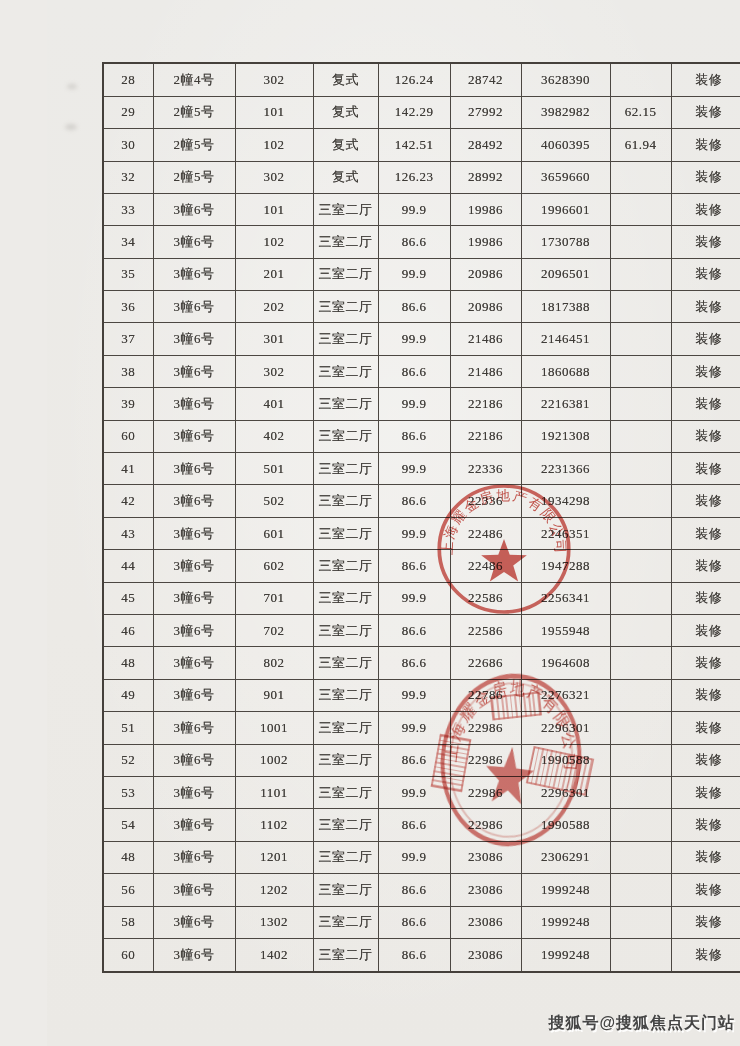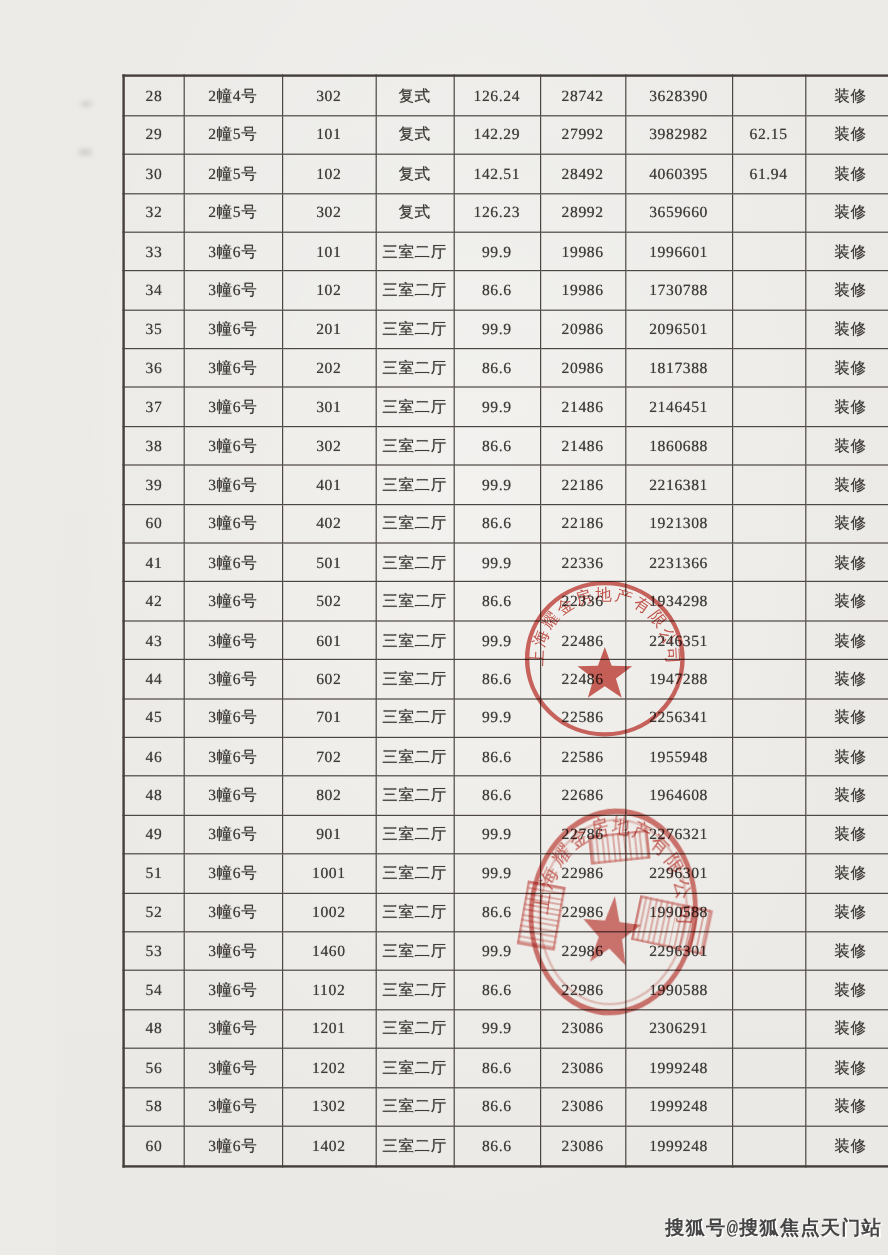--- a/index.html
+++ b/index.html
@@ -47,21 +47,21 @@
     background:repeating-linear-gradient(0deg, rgba(196,59,50,.5) 0 1.5px, rgba(196,59,50,0) 1.5px 4.5px);
     opacity:.75;pointer-events:none;
   }
   .badge.b1{left:388px;top:736px;width:28px;height:50px;transform:rotate(10deg);}
   .badge.b2{left:444px;top:694px;width:46px;height:20px;transform:rotate(-6deg);
     background:repeating-linear-gradient(90deg, rgba(196,59,50,.5) 0 1.5px, rgba(196,59,50,0) 1.5px 4.5px);}
   .badge.b3{left:494px;top:740px;width:34px;height:58px;transform:rotate(-78deg);}
 
   .watermark{
     position:absolute;right:5px;bottom:12px;
-    font-family:Liberation Mono, monospace;
+    font-family:Liberation Sans, sans-serif;
     font-size:16px;font-weight:bold;letter-spacing:1px;color:#454545;
     text-shadow:1.5px 1.5px 0 rgba(255,255,255,.95), -0.5px -0.5px 0 rgba(255,255,255,.3);
     filter:blur(.2px);
   }
 </style>
 </head>
 <body>
 
 <div class="page">
 
@@ -319,21 +319,21 @@
       <td>三室二厅</td>
       <td>86.6</td>
       <td>22986</td>
       <td>1990588</td>
       <td></td>
       <td>装修</td>
     </tr>
         <tr>
       <td>53</td>
       <td>3幢6号</td>
-      <td>1460</td>
+      <td>1101</td>
       <td>三室二厅</td>
       <td>99.9</td>
       <td>22986</td>
       <td>2296301</td>
       <td></td>
       <td>装修</td>
     </tr>
         <tr>
       <td>54</td>
       <td>3幢6号</td>

